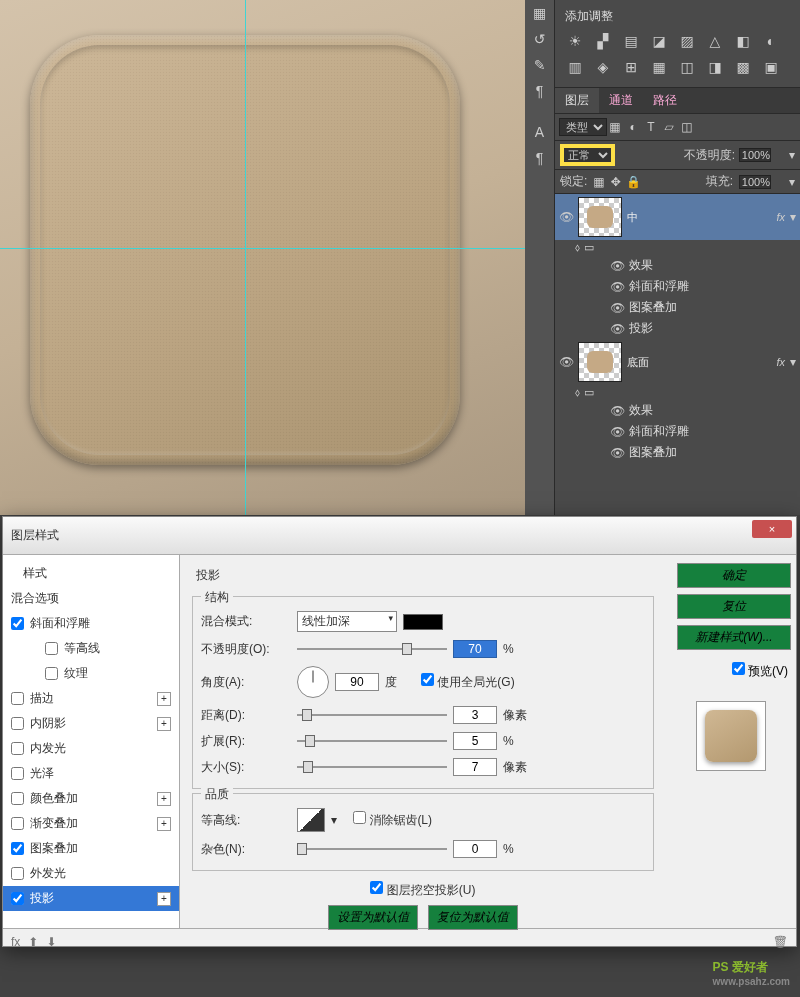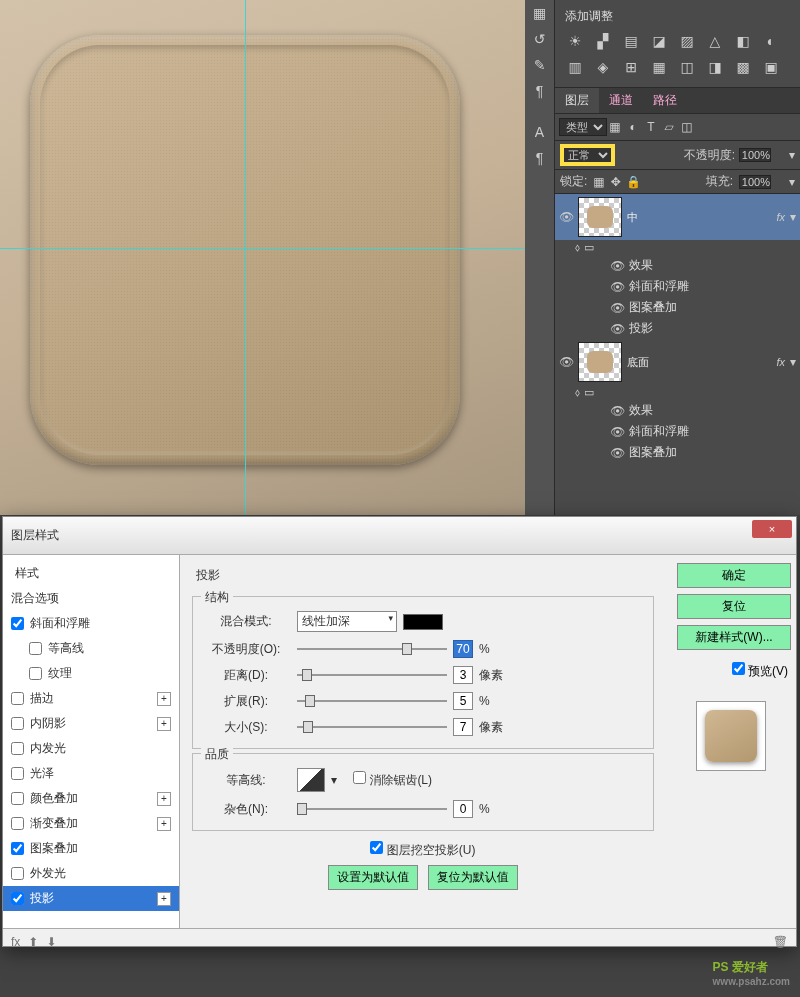--- a/index.html
+++ b/index.html
@@ -55,46 +55,46 @@
 .link-row span { color: #ccc; font-size: 11px; }
 
 
 .dialog { position: absolute; left: 2px; top: 516px; width: 795px; height: 431px; background: #f0f0f0; border: 1px solid #888; box-shadow: 0 5px 20px rgba(0,0,0,0.5); }
 .dialog-titlebar { height: 38px; background: linear-gradient(#fafafa, #e0e0e0); border-bottom: 1px solid #aaa; display: flex; align-items: center; padding: 0 8px; position: relative; }
 .dialog-title { color: #333; }
 .close-btn { position: absolute; right: 4px; top: 3px; width: 40px; height: 18px; background: #c75050; color: #fff; text-align: center; line-height: 18px; font-size: 11px; cursor: pointer; border-radius: 2px; }
 
 .dialog-body { display: flex; height: calc(100% - 56px); }
 .style-list { width: 177px; border-right: 1px solid #aaa; background: #fff; padding: 6px 0; }
-.style-header { padding: 4px 12px; color: #333; }
+.style-header { padding: 4px 20px; color: #333; }
 .style-row { padding: 4px 8px; display: flex; align-items: center; gap: 4px; cursor: pointer; position: relative; color: #333; }
 .style-row.selected { background: #3478d6; color: #fff; }
 .style-row input[type=checkbox] { margin-right: 2px; }
 .style-row .plus { position: absolute; right: 8px; width: 14px; height: 14px; border: 1px solid #999; background: #fff; text-align: center; line-height: 12px; font-size: 10px; color: #333; }
-.style-row.indent { padding-left: 26px; }
+.style-row.indent { padding-left: 42px; }
 
 .settings-pane { flex: 1; padding: 8px 12px; color: #333; }
 .group-box { border: 1px solid #bbb; margin: 4px 0; padding: 10px 8px 8px; position: relative; }
 .group-title { position: absolute; top: -8px; left: 8px; background: #f0f0f0; padding: 0 4px; }
 .section-title { padding: 4px 0 8px 4px; }
 .field-row { display: flex; align-items: center; gap: 6px; padding: 4px 0; }
-.field-label { width: 90px; text-align: center; }
+.field-label { width: 90px; text-align: left; }
 .slider { flex: 0 0 150px; height: 16px; position: relative; }
 .slider::before { content:''; position: absolute; left: 0; right: 0; top: 7px; height: 2px; background: #999; }
 .slider-thumb { position: absolute; top: 2px; width: 10px; height: 12px; background: #ddd; border: 1px solid #666; }
-.num-input { width: 20px; border: 1px solid #888; padding: 1px 2px; text-align: center; background: #fff; }
+.num-input { width: 44px; border: 1px solid #888; padding: 1px 2px; text-align: center; background: #fff; }
 .num-input.hl { background: #3478d6; color: #fff; border-color: #2a5fa8; }
 .unit { width: 30px; }
 .dropdown { border: 1px solid #888; padding: 1px 18px 1px 4px; background: #fff; position: relative; min-width: 100px; }
 .dropdown::after { content:'▾'; position: absolute; right: 3px; top: 1px; font-size: 9px; color: #333; }
 .color-swatch { width: 40px; height: 16px; background: #000; border: 1px solid #666; cursor: pointer; }
 .angle-dial { width: 32px; height: 32px; border: 1px solid #888; border-radius: 50%; background: #fff; position: relative; }
 .angle-dial::after { content:''; position: absolute; left: 50%; top: 50%; width: 12px; height: 1px; background: #333; transform-origin: left; transform: rotate(-90deg); }
 .contour-swatch { width: 28px; height: 24px; border: 1px solid #888; background: linear-gradient(135deg, #fff 50%, #333 50%); cursor: pointer; }
-.dlg-btn { border: 1px solid #888; background: #86efac; padding: 3px 8px; cursor: pointer; min-width: 90px; text-align: center; margin: 0 3px; }
+.dlg-btn { border: 1px solid #888; background: #15803d; padding: 3px 8px; cursor: pointer; min-width: 90px; text-align: center; margin: 0 3px; font-style: italic; }
 
 .right-btns { width: 130px; padding: 8px; display: flex; flex-direction: column; gap: 6px; align-items: stretch; }
 .right-btns .dlg-btn { width: 100%; }
 .preview-check { display: flex; justify-content: flex-end; align-items: center; gap: 4px; margin-top: 6px; }
 .preview-box { width: 70px; height: 70px; margin: 15px auto 0; border: 1px solid #999; background: #fff; display: flex; align-items: center; justify-content: center; }
 .preview-inner { width: 52px; height: 52px; background: linear-gradient(150deg, #d0b894, #b3986f); border-radius: 8px; box-shadow: 0 2px 5px rgba(0,0,0,0.4); }
 
 .dialog-footer { height: 26px; border-top: 1px solid #aaa; display: flex; align-items: center; padding: 0 8px; gap: 8px; color: #555; }
 .dialog-footer .sp { flex: 1; }
 .dialog-footer span.icon { cursor: pointer; color: #777; }
@@ -322,20 +322,27 @@
         </div>
         <div class="field-row">
           <div class="field-label">不透明度(O):</div>
           <div class="slider">
               <div class="slider-thumb" style="left:70%"></div>
             </div>
           <input class="num-input hl" value="70" style="">
           <span class="unit">%</span>
         </div>
         <div class="field-row">
+          <div class="field-label">角度(A):</div>
+          <div class="angle-dial"></div>
+          <input class="num-input" value="90" style="">
+          <span class="unit">度</span>
+          <label><input type="checkbox" checked="" style=""> <span>使用全局光(G)</span></label>
+        </div>
+        <div class="field-row">
           <div class="field-label">距离(D):</div>
           <div class="slider">
               <div class="slider-thumb" style="left:3%"></div>
             </div>
           <input class="num-input" value="3" style="">
           <span class="unit">像素</span>
         </div>
         <div class="field-row">
           <div class="field-label">扩展(R):</div>
           <div class="slider">

